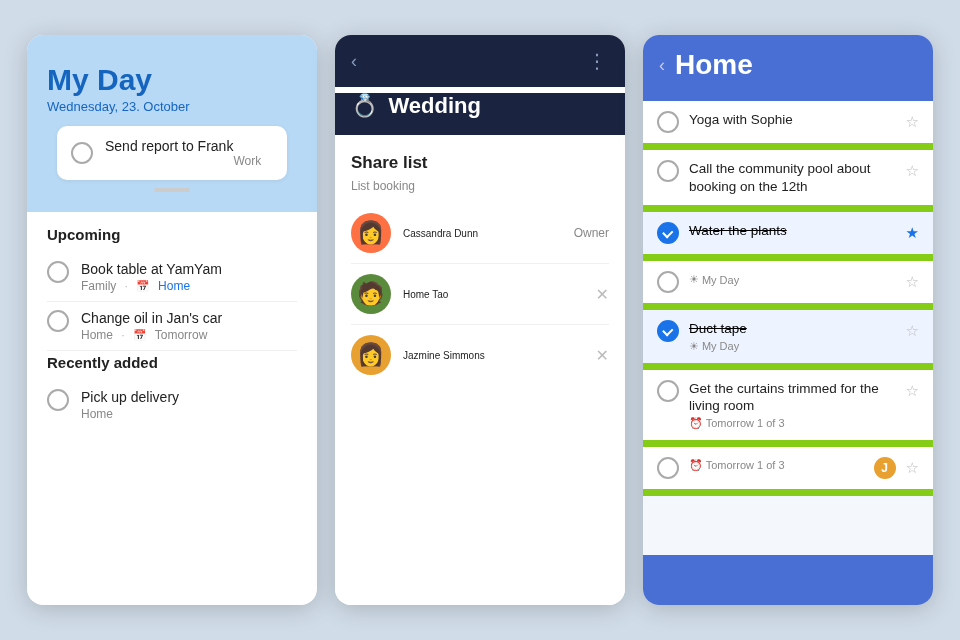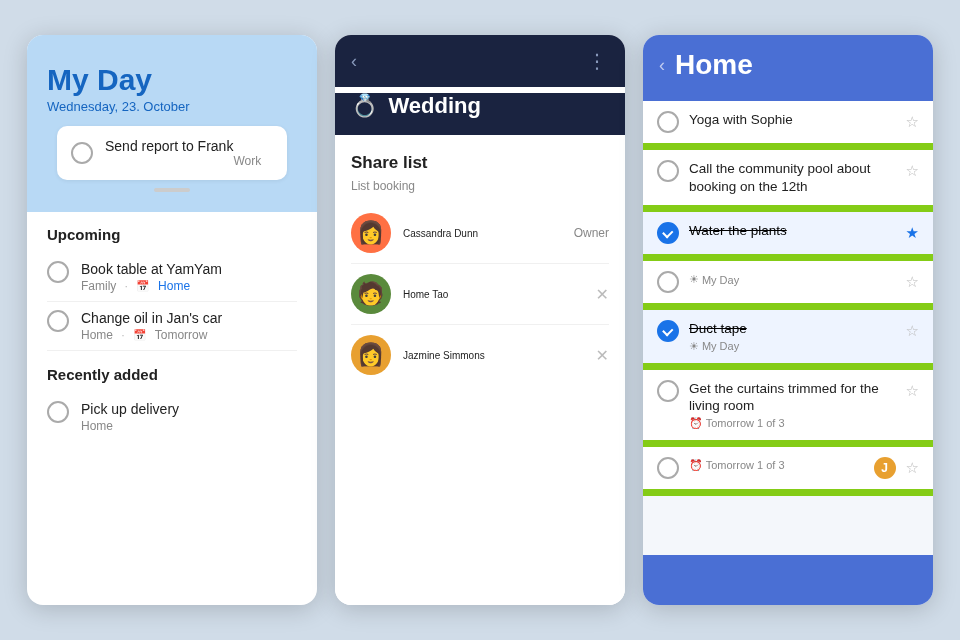--- a/index.html
+++ b/index.html
@@ -253,21 +253,21 @@
       <div class="task-row-info">
         <span class="task-row-name">Change oil in Jan's car</span>
         <span class="task-row-meta">
           <span>Home</span>
           <span class="dot-sep">·</span>
           <span style="font-size:11px;">📅</span>
           <span>Tomorrow</span>
         </span>
       </div>
     </div>
-    <div class="section-title" style="margin-top:15px;">Recently added</div>
+    <div class="section-title" style="margin-top:3px;">Recently added</div>
     <div class="task-row">
       <div class="circle-check"></div>
       <div class="task-row-info">
         <span class="task-row-name">Pick up delivery</span>
         <span class="task-row-meta">
           <span>Home</span>
         </span>
       </div>
     </div>
   </div>

